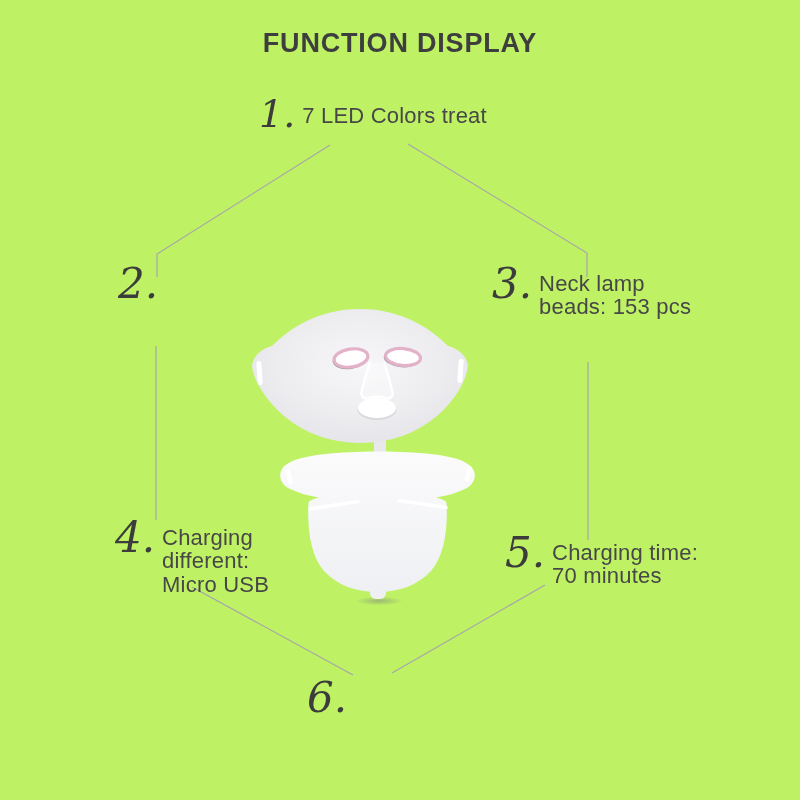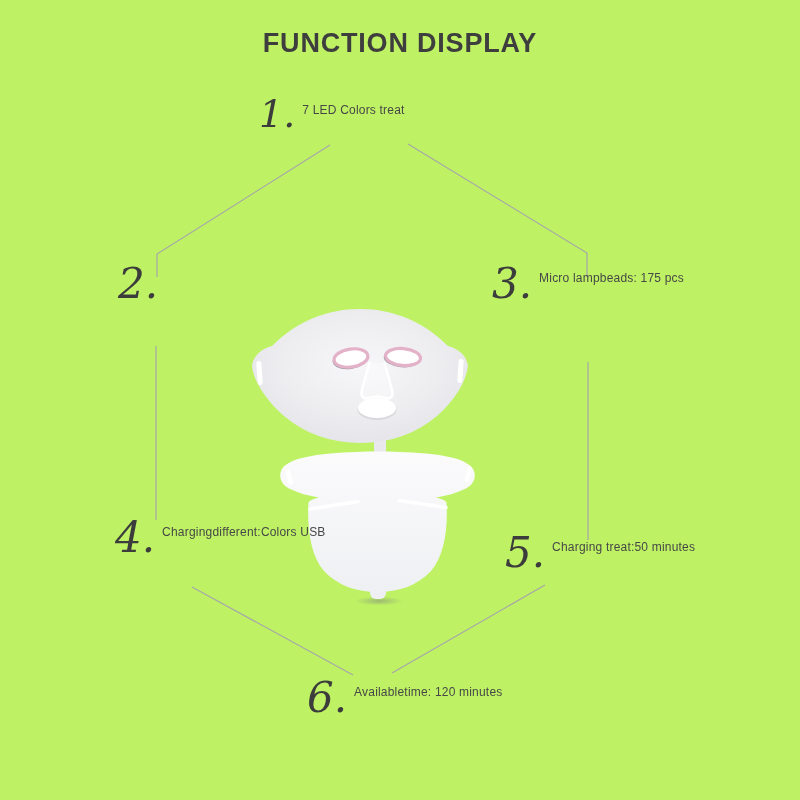--- a/index.html
+++ b/index.html
@@ -12,22 +12,22 @@
     text-align:center; font-size:27px; font-weight:700;
     letter-spacing:0.8px; color:#3e3e3e;
   }
   .overlay { position:absolute; left:0; top:0; width:800px; height:800px; }
   .feature { position:absolute; display:flex; gap:7px; color:#474747; }
   .feature .num {
     font-family:"DejaVu Serif", serif; font-style:italic; font-weight:400;
     font-size:42px; line-height:0.8; color:#3c3c3c;
   }
   .feature .txt {
-    display:flex; flex-direction:row; padding-top:5px;
-    font-size:12px; line-height:1.06; letter-spacing:0.2px;
+    display:flex; flex-direction:column; padding-top:5px;
+    font-size:22px; line-height:1.06; letter-spacing:0.2px;
   }
   .f1 { left:259px; top:99px; }
   .f1 .num { font-size:38px; }
   .f2 { left:118px; top:267px; }
   .f3 { left:492px; top:267px; }
   .f4 { left:115px; top:521px; }
   .f5 { left:505px; top:536px; }
   .f6 { left:307px; top:681px; }
 </style>
 </head>
@@ -133,43 +133,39 @@
     </span>
   </div>
 
   <div class="feature f2">
     <span class="num">2.</span>
   </div>
 
   <div class="feature f3">
     <span class="num">3.</span>
     <span class="txt">
-      <span>Micro lamp</span>
-      <span>beads: 175 pcs</span>
+      <span>Neck lamp</span>
+      <span>beads: 153 pcs</span>
     </span>
   </div>
 
   <div class="feature f4">
     <span class="num">4.</span>
     <span class="txt">
       <span>Charging</span>
       <span>different:</span>
-      <span>Colors USB</span>
+      <span>Micro USB</span>
     </span>
   </div>
 
   <div class="feature f5">
     <span class="num">5.</span>
     <span class="txt">
-      <span>Charging treat:</span>
-      <span>50 minutes</span>
+      <span>Charging time:</span>
+      <span>70 minutes</span>
     </span>
   </div>
 
   <div class="feature f6">
     <span class="num">6.</span>
-    <span class="txt">
-      <span>Available</span>
-      <span>time: 120 minutes</span>
-    </span>
   </div>
 
 </div>
 
 </body></html>

